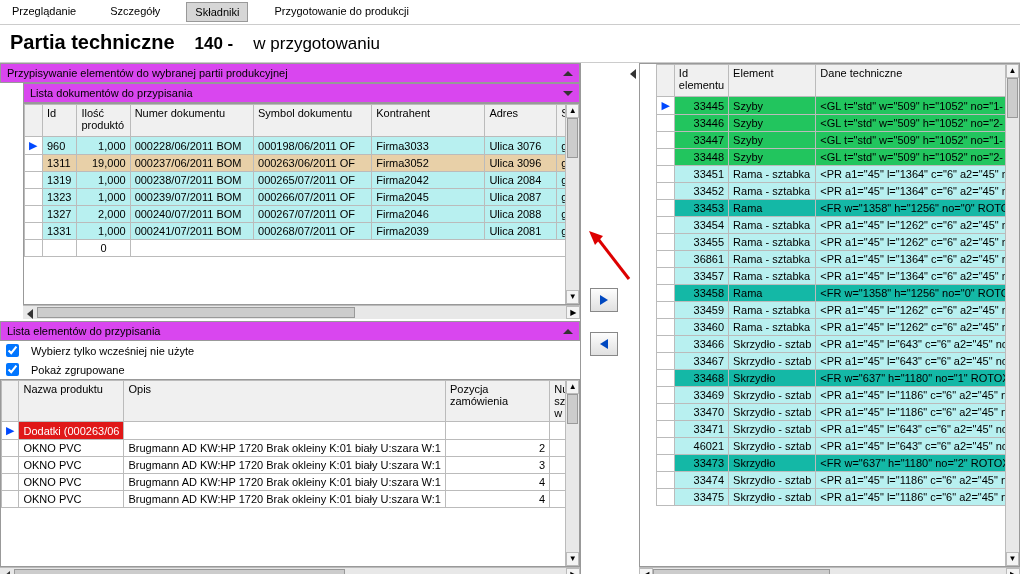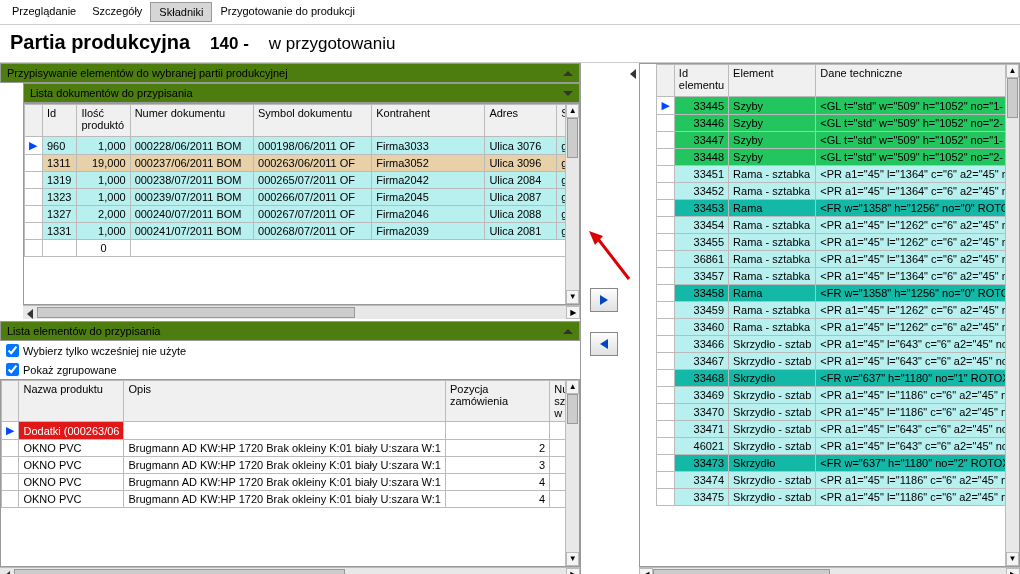--- a/index.html
+++ b/index.html
@@ -1,52 +1,52 @@
 <!DOCTYPE html>
 <html><head>
 <meta charset="utf-8">
 <style>
 * { box-sizing: border-box; margin: 0; padding: 0; }
 body { font-family: Tahoma, Arial, sans-serif; font-size: 11px; background: #fff; color: #000; width: 1020px; height: 574px; overflow: hidden; position: relative; }
 
-.tabs { display: flex; padding: 2px 4px; gap: 0; }
+.tabs { display: flex; padding: 2px 4px; gap: 18px; }
 .tab { padding: 3px 8px; cursor: pointer; }
 .tab.active { background: #d6d6d6; border: 1px solid #999; }
 
 .title-bar { padding: 6px 10px 8px; border-top: 1px solid #ccc; border-bottom: 1px solid #ccc; display: flex; align-items: baseline; gap: 20px; }
 .title-main { font-size: 20px; font-weight: bold; }
 .title-num { font-size: 17px; font-weight: bold; }
 .title-status { font-size: 17px; font-weight: normal; }
 
 .main { display: flex; height: 518px; }
 .left { width: 630px; display: flex; flex-direction: column; border-right: 1px solid #999; }
 .mid { width: 50px; display: flex; flex-direction: column; align-items: center; justify-content: center; gap: 20px; position: relative; }
 .right { flex: 1; display: flex; }
 
-.panel-header { background: #4d7c0f; border: 1px solid #999; padding: 3px 6px; display: flex; justify-content: space-between; align-items: center; font-size: 11px; }
+.panel-header { background: #d946ef; border: 1px solid #999; padding: 3px 6px; display: flex; justify-content: space-between; align-items: center; font-size: 11px; }
 .caret { width: 0; height: 0; border-left: 5px solid transparent; border-right: 5px solid transparent; border-top: 5px solid #333; display: inline-block; }
 .caret.up { border-bottom: 5px solid #333; border-top: 0; }
 .caret.left { border-top: 5px solid transparent; border-bottom: 5px solid transparent; border-right: 6px solid #333; border-left: 0; }
 
 .grid-wrap { border: 1px solid #999; overflow: hidden; position: relative; }
 .grid { width: 100%; border-collapse: collapse; font-size: 11px; }
 .grid th { background: #f0f0f0; border: 1px solid #bbb; padding: 2px 4px; text-align: left; font-weight: normal; height: 32px; vertical-align: top; }
 .grid td { border: 1px solid #bbb; padding: 2px 4px; white-space: nowrap; overflow: hidden; }
 .grid td.num { text-align: right; }
 
 .row-cyan td { background: #b8f0f0; }
 .row-beige td { background: #e8d0a8; }
 .row-yellow td { background: #14b8a6; }
 .row-white td { background: #22c55e; }
 .row-red { background: #e01818; color: #fff; }
 
 .sel-cell { background: #fff !important; width: 14px; }
 .ptr { color: #0048ff; font-size: 11px; }
 
-.chk-row { padding: 3px 6px; display: flex; align-items: center; gap: 4px; }
+.chk-row { padding: 3px 6px; display: flex; align-items: center; gap: 12px; }
 .chk-row input { margin: 0; }
 
 .vscroll { position: absolute; right: 0; top: 0; bottom: 0; width: 14px; background: #e8e8e8; border-left: 1px solid #bbb; display: flex; flex-direction: column; }
 .vscroll .sbtn { height: 14px; background: #f4f4f4; border: 1px solid #bbb; font-size: 8px; text-align: center; line-height: 12px; }
 .vscroll .strack { flex: 1; position: relative; }
 .vscroll .sthumb { position: absolute; left: 1px; right: 1px; background: #ccc; border: 1px solid #999; }
 
 .hscroll { height: 14px; background: #e8e8e8; border-top: 1px solid #bbb; display: flex; }
 .hscroll .sbtn { width: 14px; background: #f4f4f4; border: 1px solid #bbb; font-size: 8px; text-align: center; line-height: 12px; }
 .hscroll .strack { flex: 1; position: relative; }
@@ -70,21 +70,21 @@
 <body>
 
 <div class="tabs">
   <div class="tab">Przeglądanie</div>
   <div class="tab">Szczegóły</div>
   <div class="tab active">Składniki</div>
   <div class="tab">Przygotowanie do produkcji</div>
 </div>
 
 <div class="title-bar">
-  <span class="title-main">Partia produkcyjna</span>
+  <span class="title-main">Partia techniczne</span>
   <span class="title-num">140 -</span>
   <span class="title-status">w przygotowaniu</span>
 </div>
 
 <div class="main">
   <div class="left">
     <div class="panel-header">
       <span>Przypisywanie elementów do wybranej partii produkcyjnej</span>
       <span class="caret up"></span>
     </div>

